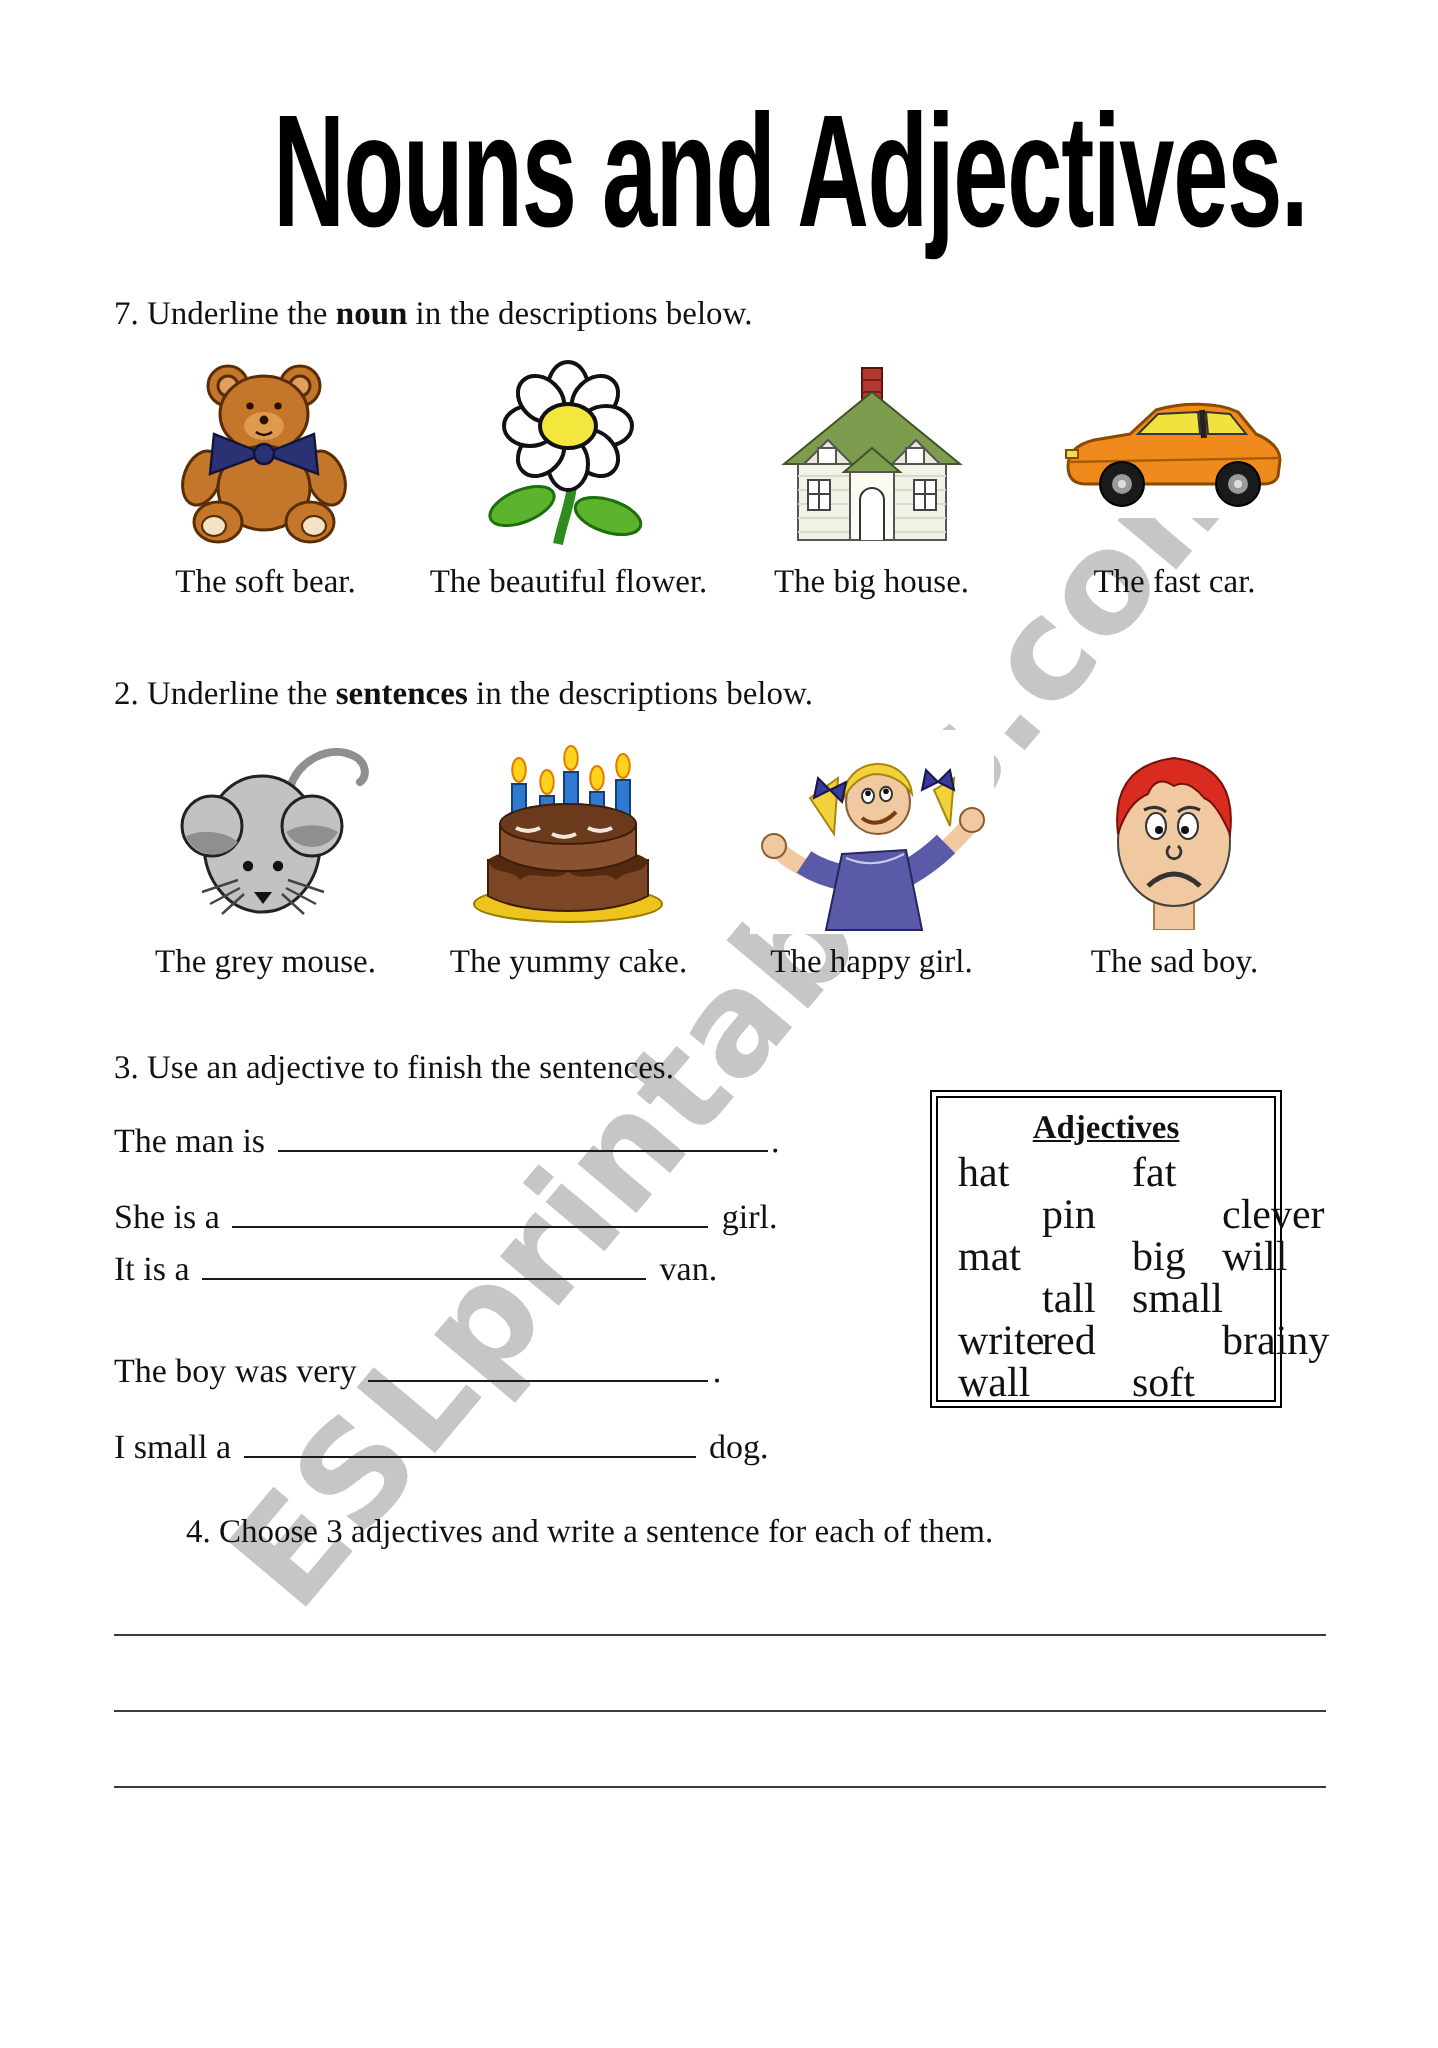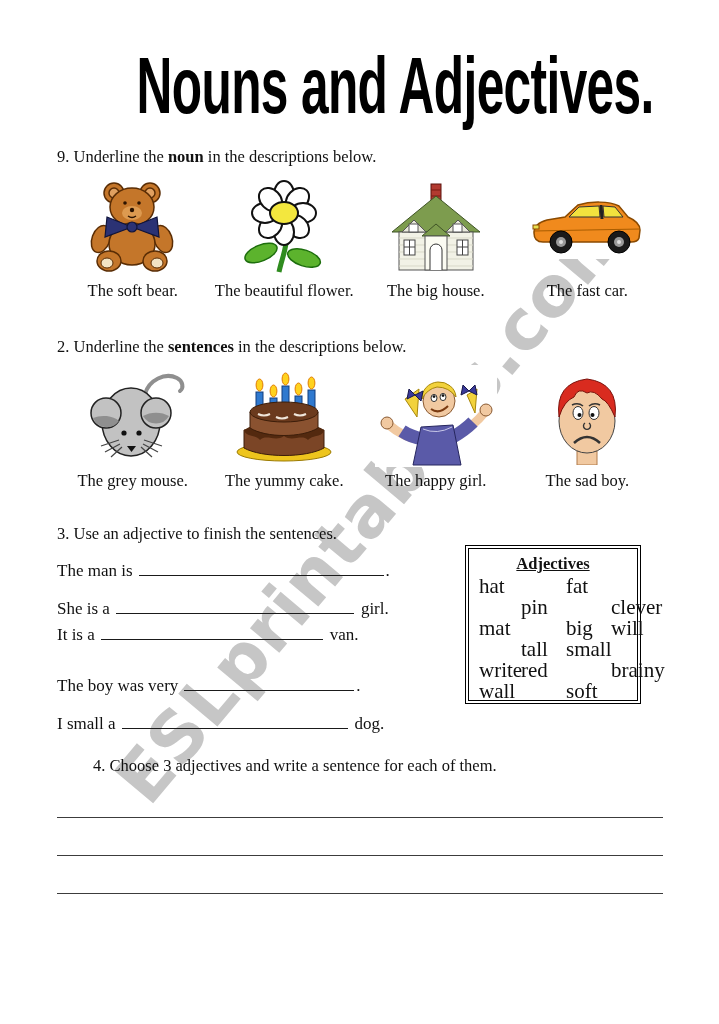--- a/index.html
+++ b/index.html
@@ -49,21 +49,21 @@
 </style>
 </head>
 <body>
 
 <div class="page">
 
   <div class="watermark">ESLprintables.com</div>
 
   <h1 class="abs title">Nouns and Adjectives.</h1>
 
-  <div class="abs heading h1"><span>9. Underline the </span><b>noun</b><span> in the descriptions below.</span></div>
+  <div class="abs heading h1"><span>7. Underline the </span><b>noun</b><span> in the descriptions below.</span></div>
 
   <div class="abs picrow row1">
     <div class="cell">
       <div class="pic">
         <svg width="92" height="95" viewBox="0 0 92 95">
           <g stroke="#5a2d05" stroke-width="1.5" fill="#c4762a">
             <circle cx="27" cy="14" r="10"></circle>
               <circle cx="63" cy="14" r="10"></circle>
             <circle cx="27" cy="14" r="5" fill="#e0a060"></circle>
               <circle cx="63" cy="14" r="5" fill="#e0a060"></circle>

